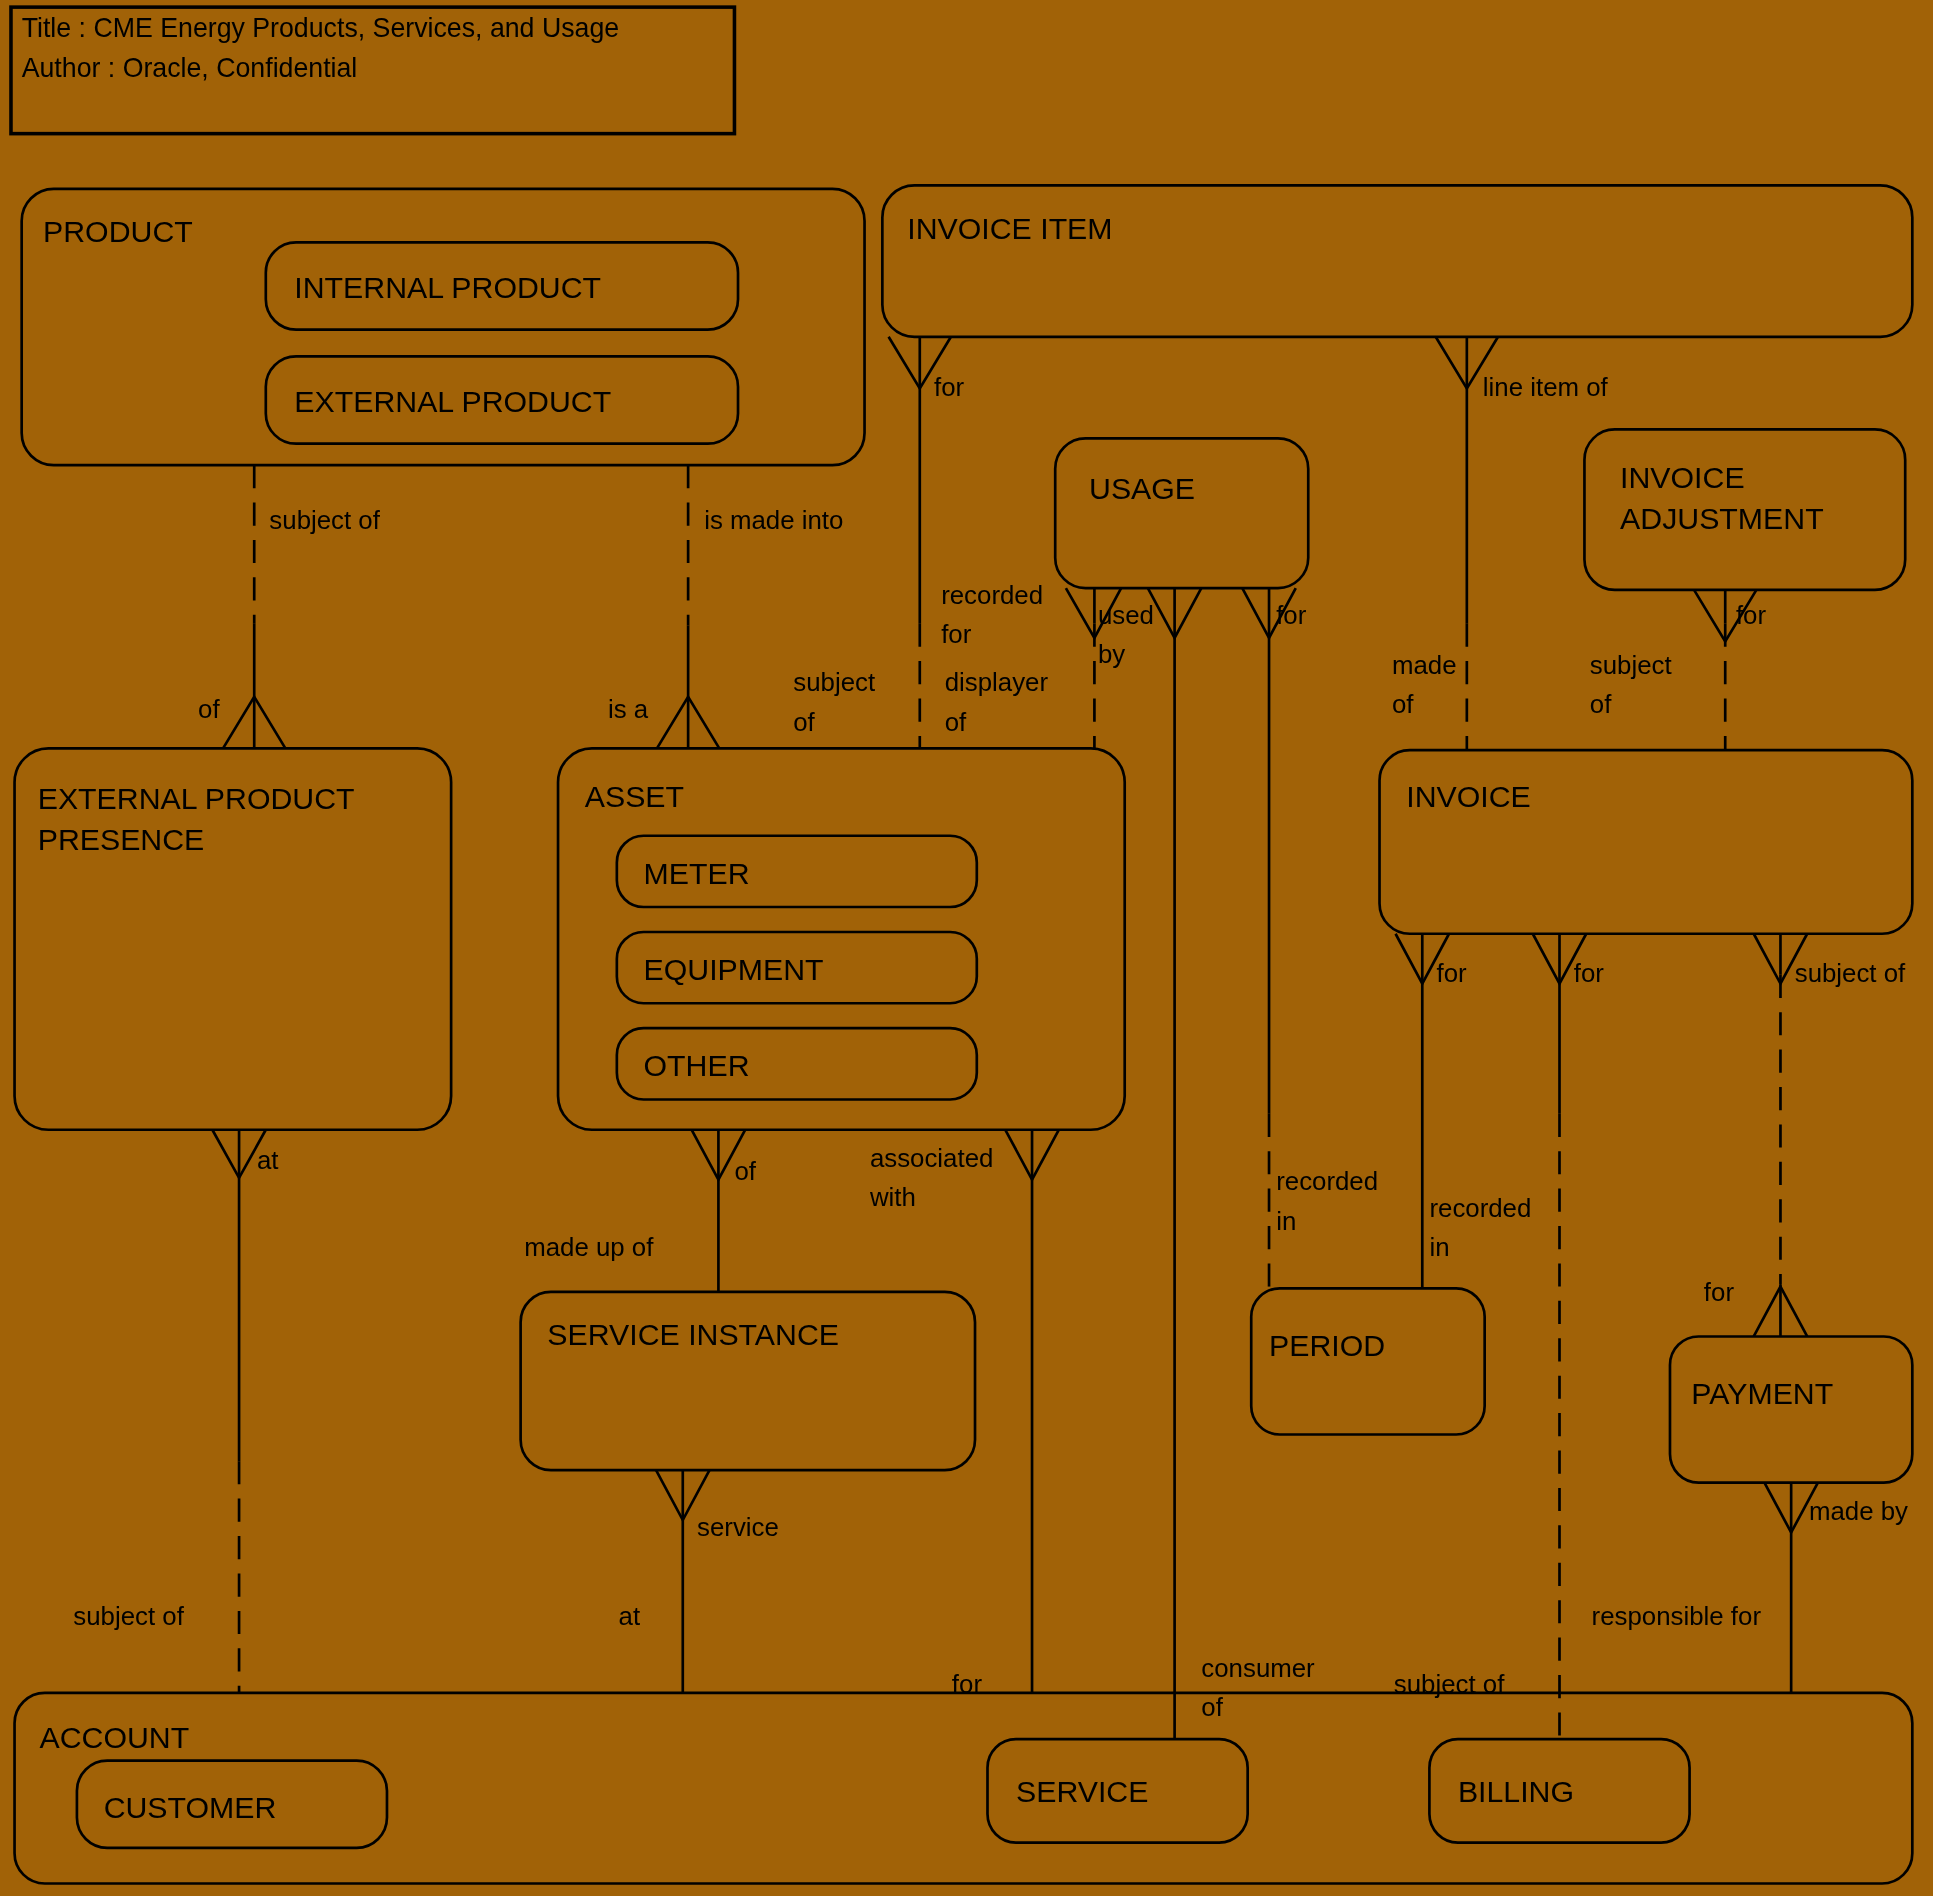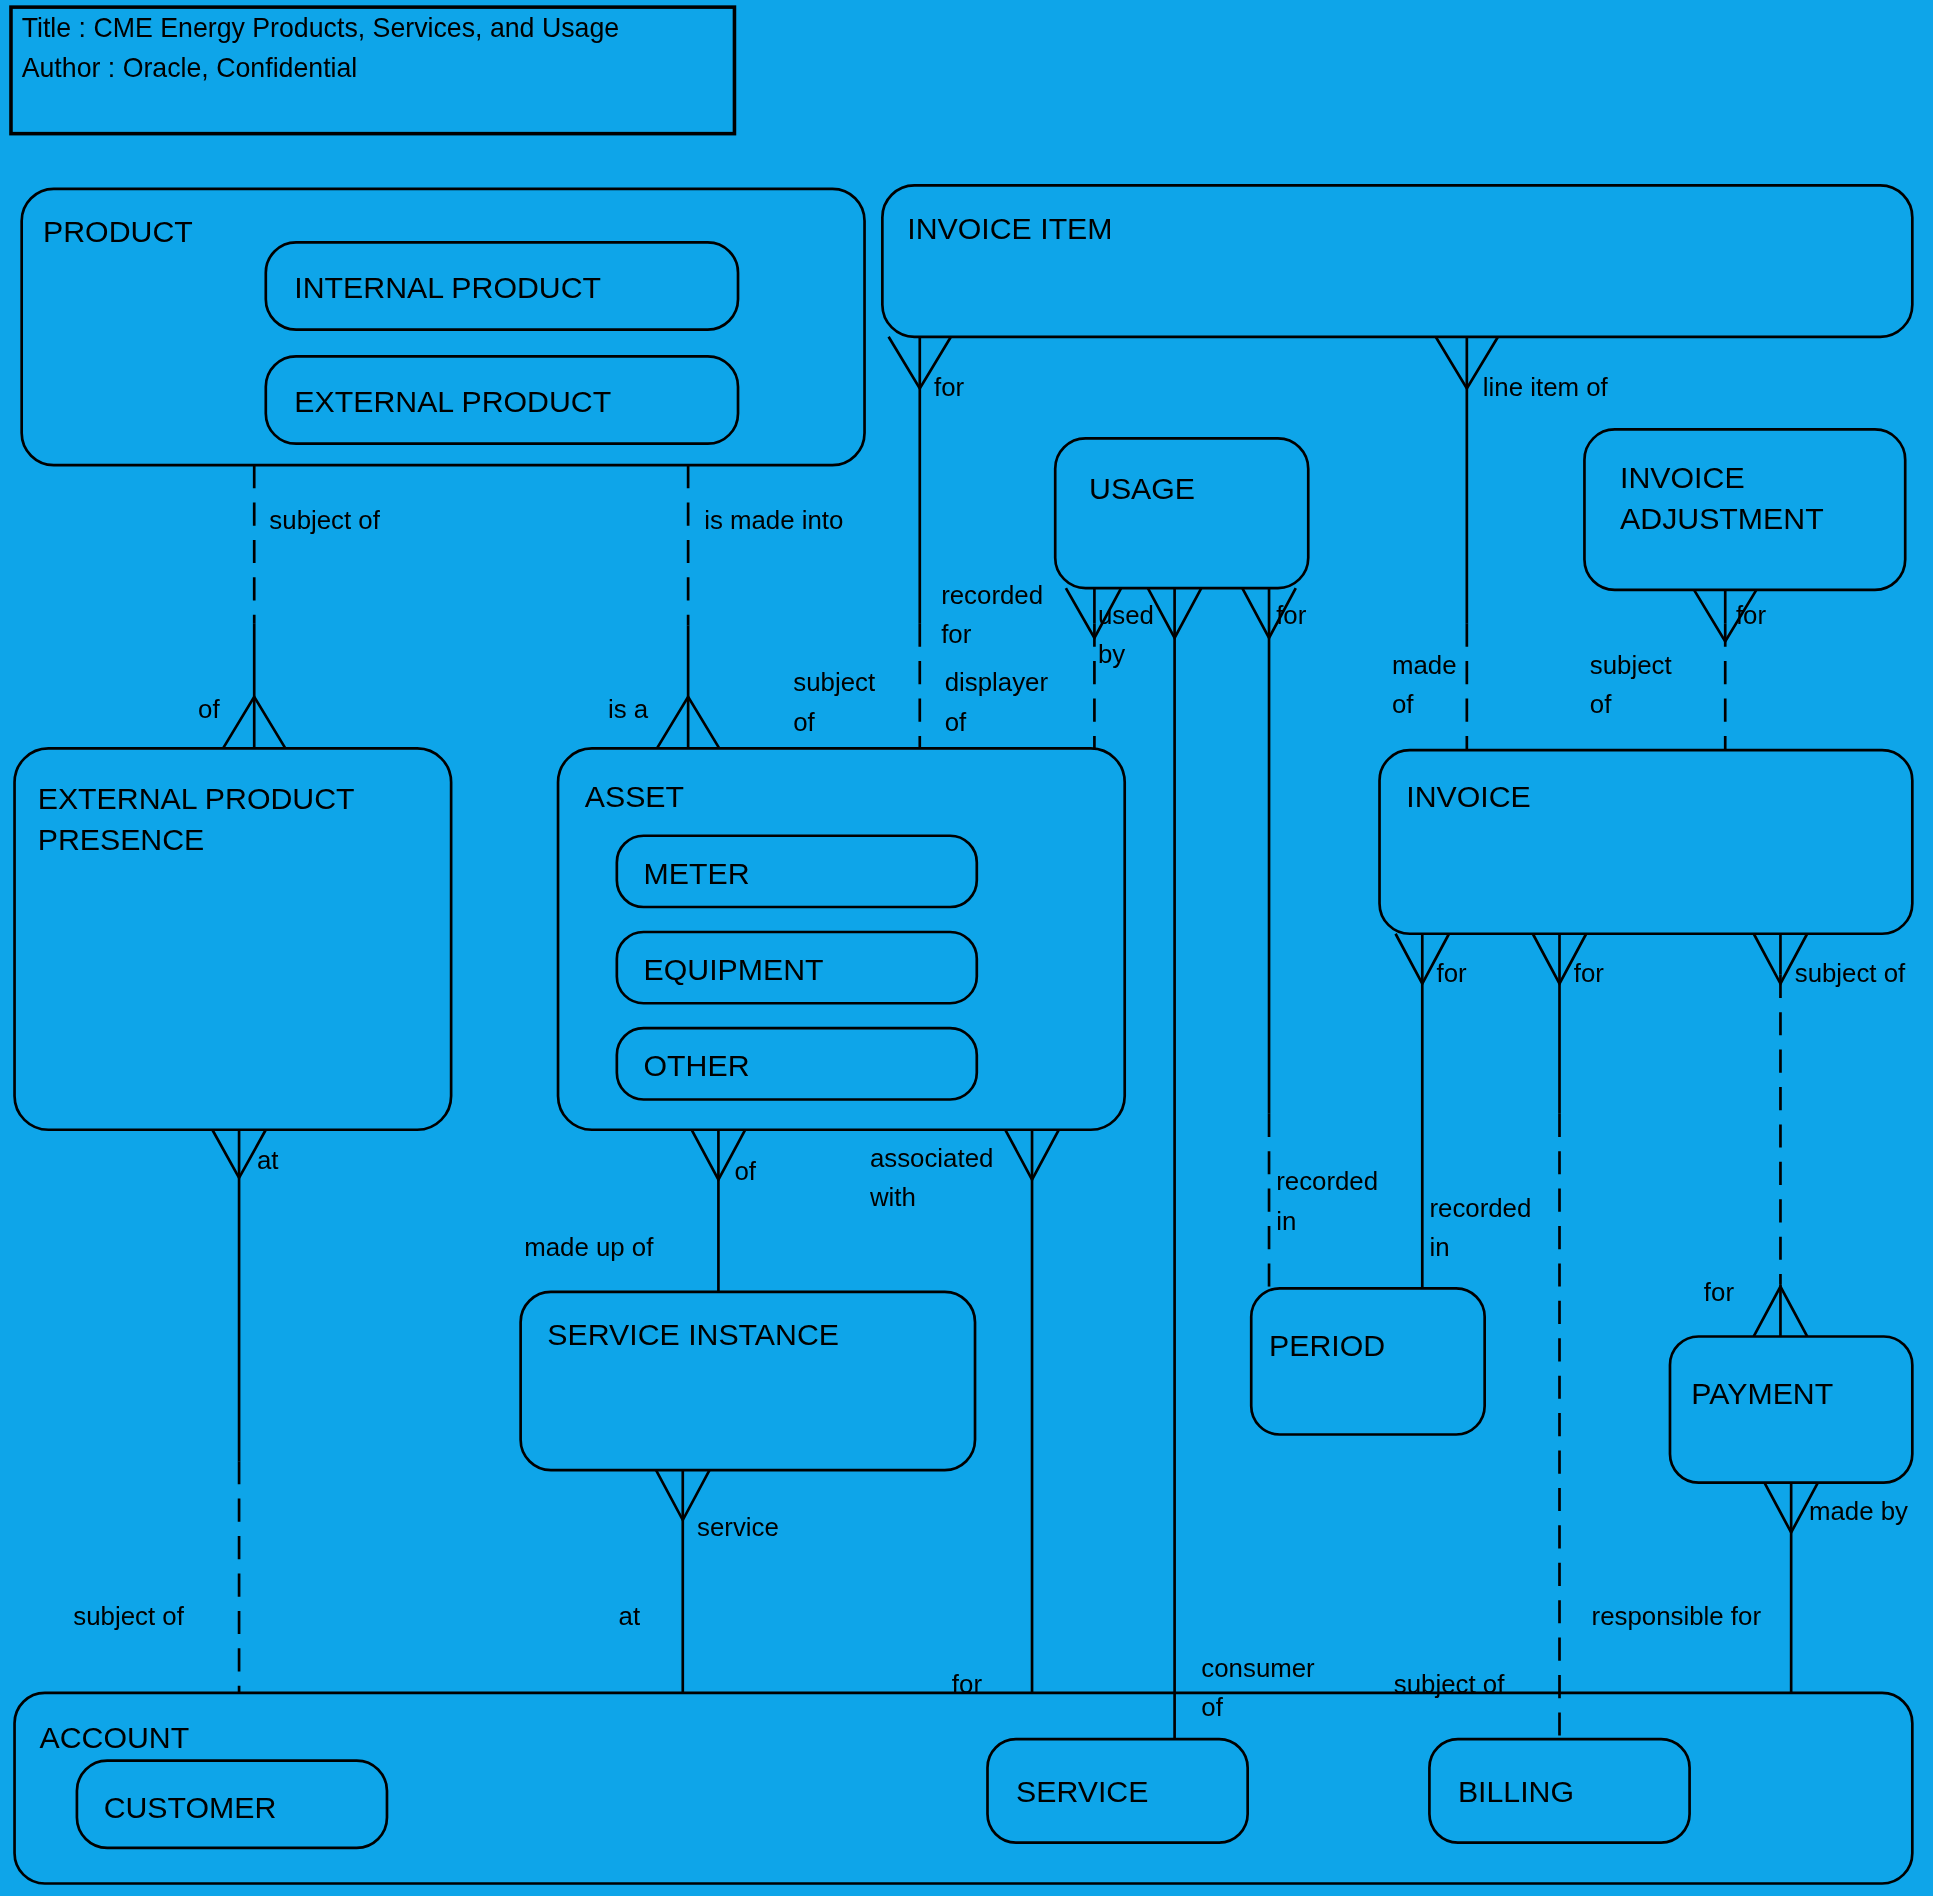--- a/index.html
+++ b/index.html
@@ -1,17 +1,17 @@
 <!DOCTYPE html>
 <html style="font-size:14.3px"><head>
 <meta charset="utf-8">
 <style>
   html,body{margin:0;padding:0;background:#ffffff;}
   body{font-family:"Liberation Sans",sans-serif;}
-  #stage{position:relative;width:1934px;height:1896px;background:#0ea5e9;overflow:hidden;}
+  #stage{position:relative;width:1934px;height:1896px;background:#a16207;overflow:hidden;}
   svg{position:absolute;left:0;top:0;width:1934px;height:1896px;}
   .ent{fill:none;stroke:#000;stroke-width:3;}
   .sub{fill:none;stroke:#000;stroke-width:3;}
   .lin{stroke:#000;stroke-width:3;fill:none;}
   .dsh{stroke:#000;stroke-width:3;fill:none;stroke-dasharray:26 16;}
   .crow{stroke:#000;stroke-width:3;fill:none;}
   .titlebox{fill:none;stroke:#000;stroke-width:4;}
   text{font-family:"Liberation Sans",sans-serif;fill:#000;}
   .t-title{font-size:30px;}
   .t-ent{font-size:34px;}

